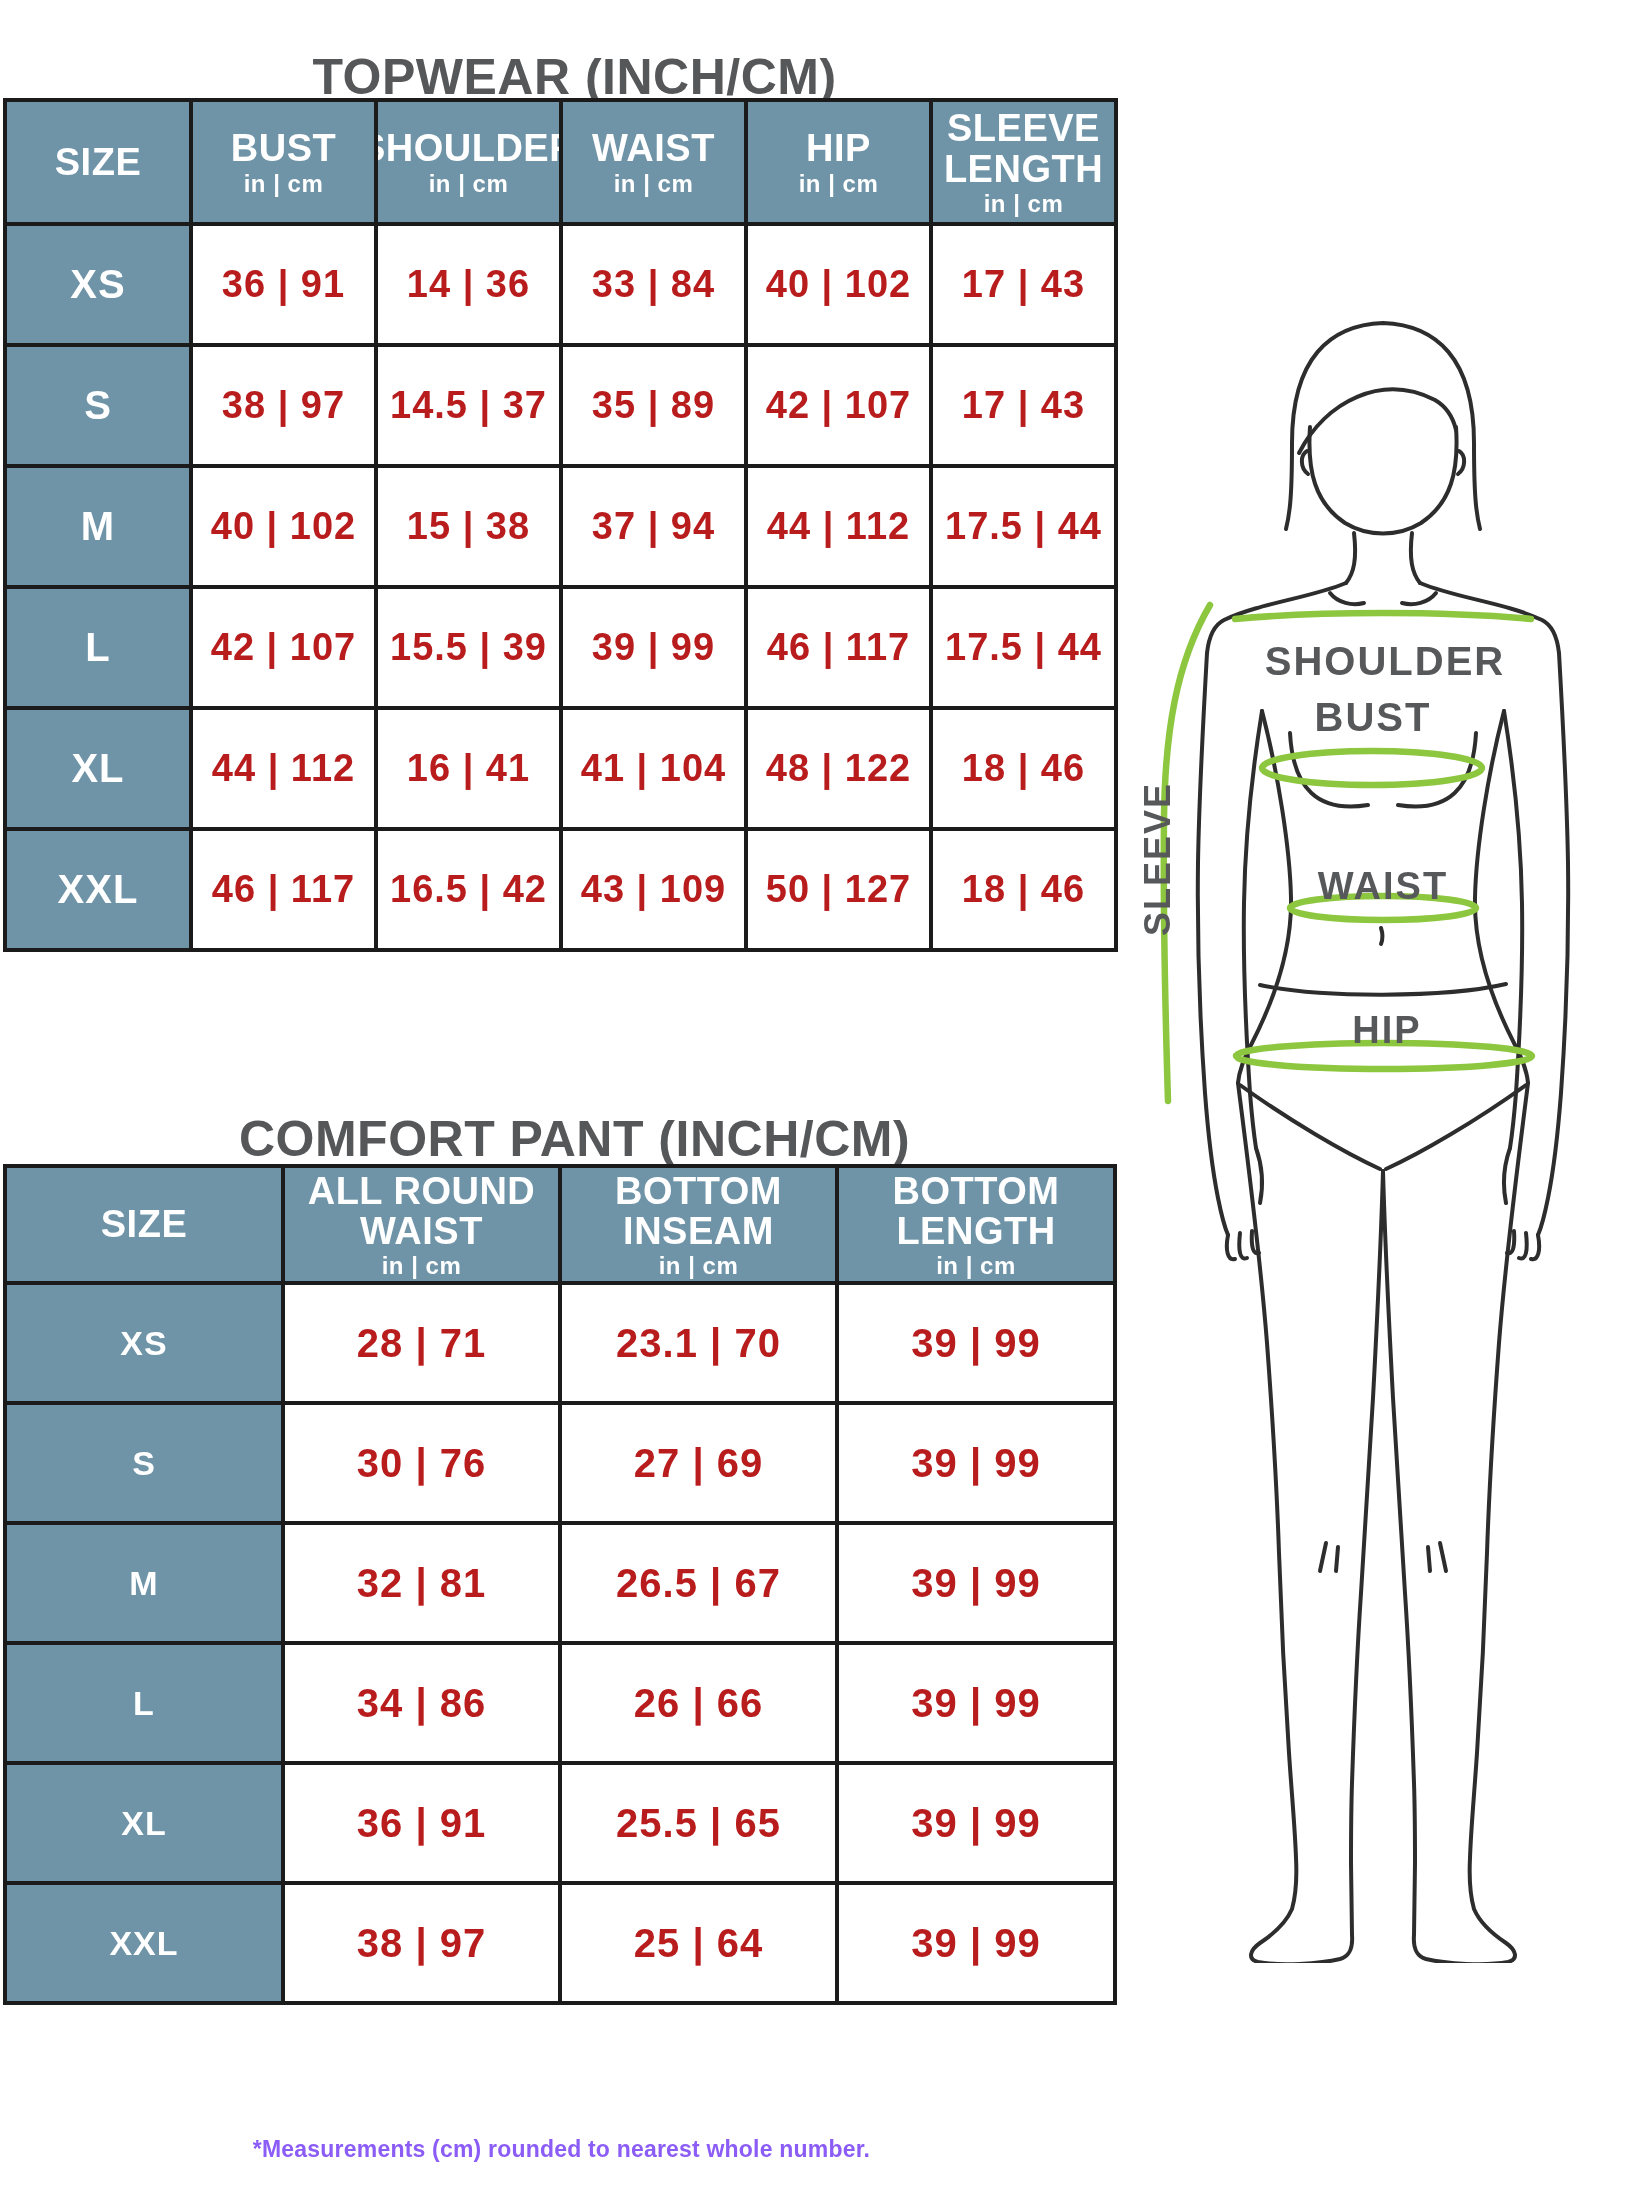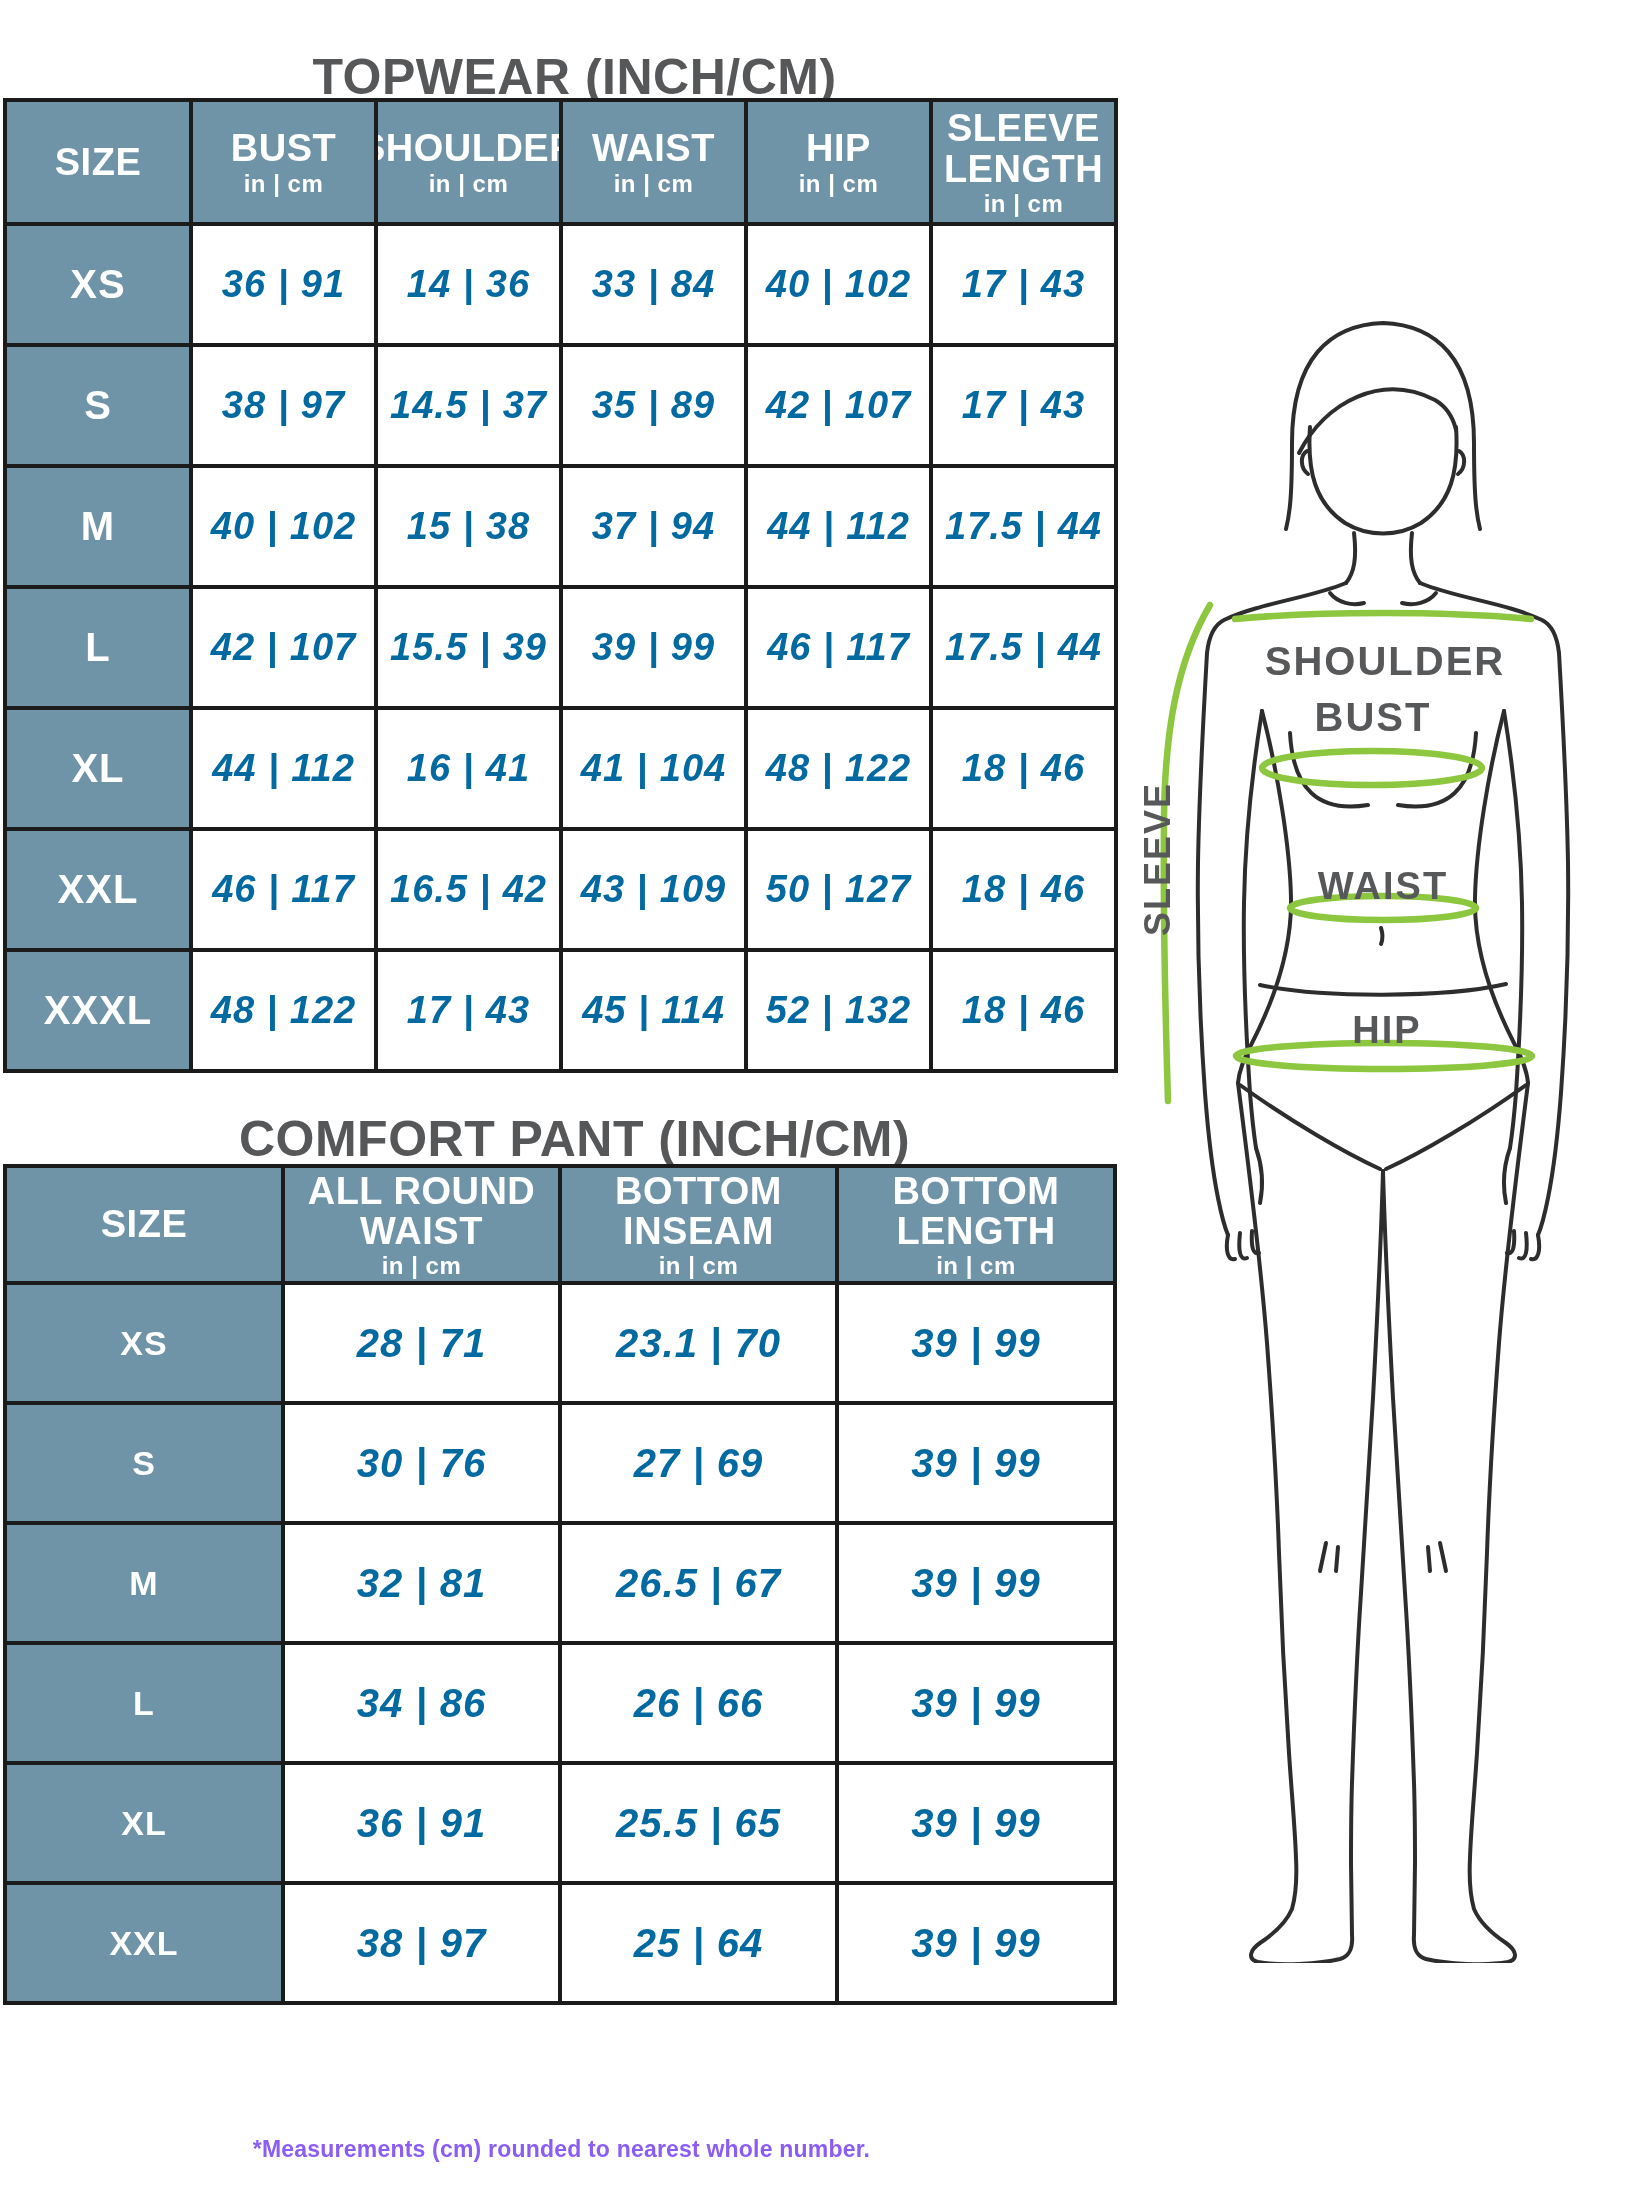--- a/index.html
+++ b/index.html
@@ -47,23 +47,22 @@
     line-height:1.06; letter-spacing:0.5px;
   }
   .h-sub {
     color:#ffffff; font-weight:bold; font-size:24px;
     line-height:1; margin-top:3px; letter-spacing:0.5px;
   }
 
   #topwear-table td.val-cell { font-size:38px; }
   #pant-table    td.val-cell { font-size:40px; }
   td.val-cell {
-    color:#0369a1; font-weight:bold; letter-spacing:1px;
+    color:#b91c1c; font-weight:bold; letter-spacing:1px;
     background:#ffffff;
-    font-style:italic;
   }
 
   #topwear-table tr.header-row { height:124px; }
   #topwear-table tr.data-row   { height:121px; }
   #pant-table    tr.header-row { height:117px; }
   #pant-table    tr.data-row   { height:120px; }
 
   .footnote {
     position:absolute; left:3px; top:2136px; width:1111px;
     text-align:center; font-size:23px; font-weight:bold; color:#8b5cf6;
@@ -173,28 +172,20 @@
           <td class="val-cell">41 | 104</td>
           <td class="val-cell">48 | 122</td>
           <td class="val-cell">18 | 46</td>
         </tr>
         <tr class="data-row">
           <th class="size-cell">XXL</th>
           <td class="val-cell">46 | 117</td>
           <td class="val-cell">16.5 | 42</td>
           <td class="val-cell">43 | 109</td>
           <td class="val-cell">50 | 127</td>
-          <td class="val-cell">18 | 46</td>
-        </tr>
-        <tr class="data-row">
-          <th class="size-cell">XXXL</th>
-          <td class="val-cell">48 | 122</td>
-          <td class="val-cell">17 | 43</td>
-          <td class="val-cell">45 | 114</td>
-          <td class="val-cell">52 | 132</td>
           <td class="val-cell">18 | 46</td>
         </tr>
       </tbody>
     </table>
 
   <h1 id="pant-title" class="chart-title">COMFORT PANT (INCH/CM)</h1>
   <table id="pant-table" class="size-table">
       <colgroup>
         <col style="width: 278px;">
         <col style="width: 277px;">

